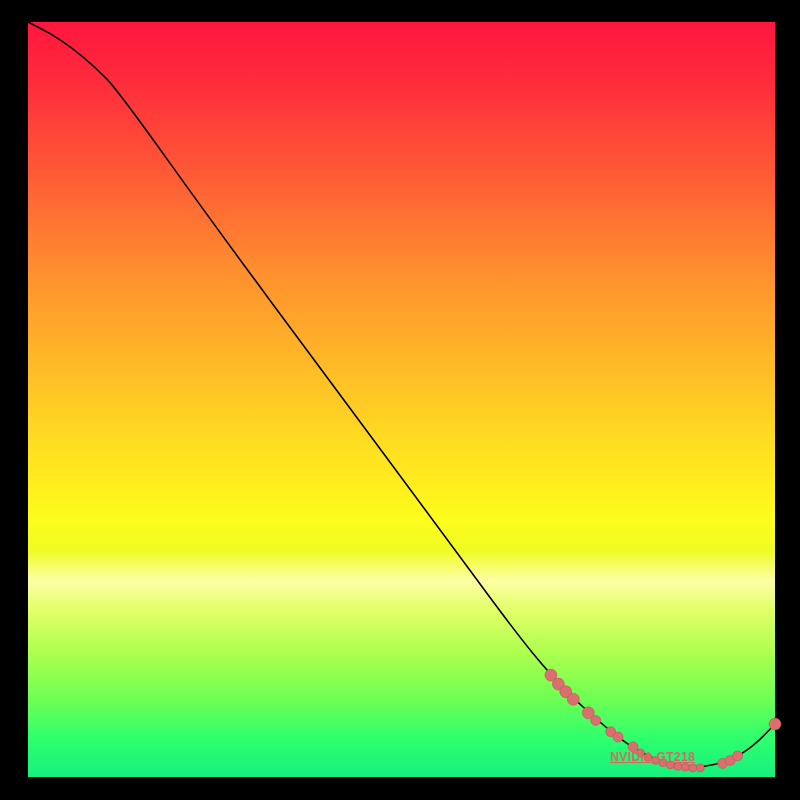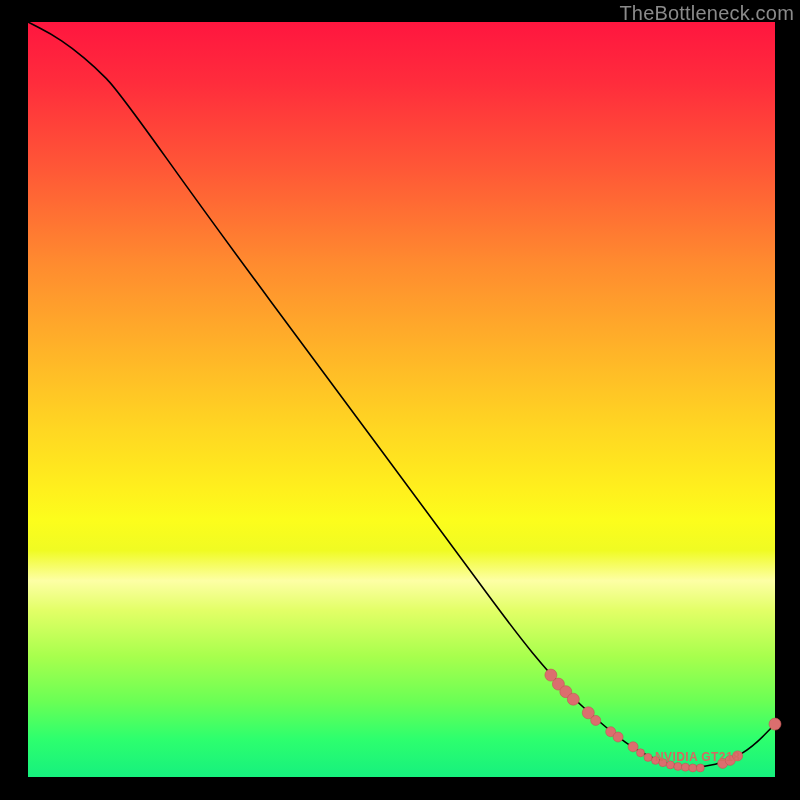--- a/index.html
+++ b/index.html
@@ -93,16 +93,15 @@
           <circle cx="649.9" cy="744.4" r="4" fill="#db6e6e" stroke="#c45454" stroke-width="0.6"></circle>
           <circle cx="657.4" cy="745.2" r="4" fill="#db6e6e" stroke="#c45454" stroke-width="0.6"></circle>
           <circle cx="664.8" cy="745.9" r="4" fill="#db6e6e" stroke="#c45454" stroke-width="0.6"></circle>
           <circle cx="672.3" cy="745.9" r="4" fill="#db6e6e" stroke="#c45454" stroke-width="0.6"></circle>
           <circle cx="694.7" cy="741.4" r="5" fill="#db6e6e" stroke="#c45454" stroke-width="0.6"></circle>
           <circle cx="702.2" cy="738.4" r="5" fill="#db6e6e" stroke="#c45454" stroke-width="0.6"></circle>
           <circle cx="709.6" cy="733.9" r="5" fill="#db6e6e" stroke="#c45454" stroke-width="0.6"></circle>
           <circle cx="747.0" cy="702.1" r="6" fill="#db6e6e" stroke="#c45454" stroke-width="0.6"></circle>
         </g>
     </svg>
-    <div id="series-label" class="data-label" style="left: 627px; top: 728.125px; color: rgb(212, 106, 97);">NVIDIA GT218</div>
+    <div id="series-label" class="data-label" style="left: 582px; top: 728.125px; color: rgb(212, 106, 97); text-decoration: underline;">NVIDIA GT218</div>
   </div>
-  <div class="watermark">TheBottleneck.com</div>
 </div>
 
 </body></html>

